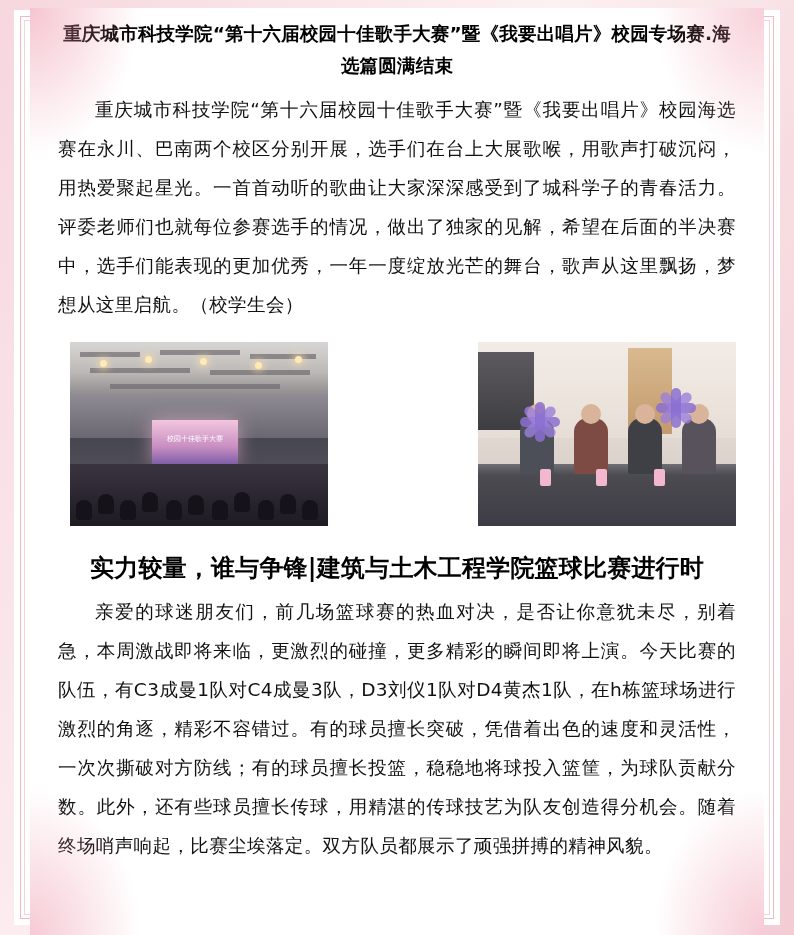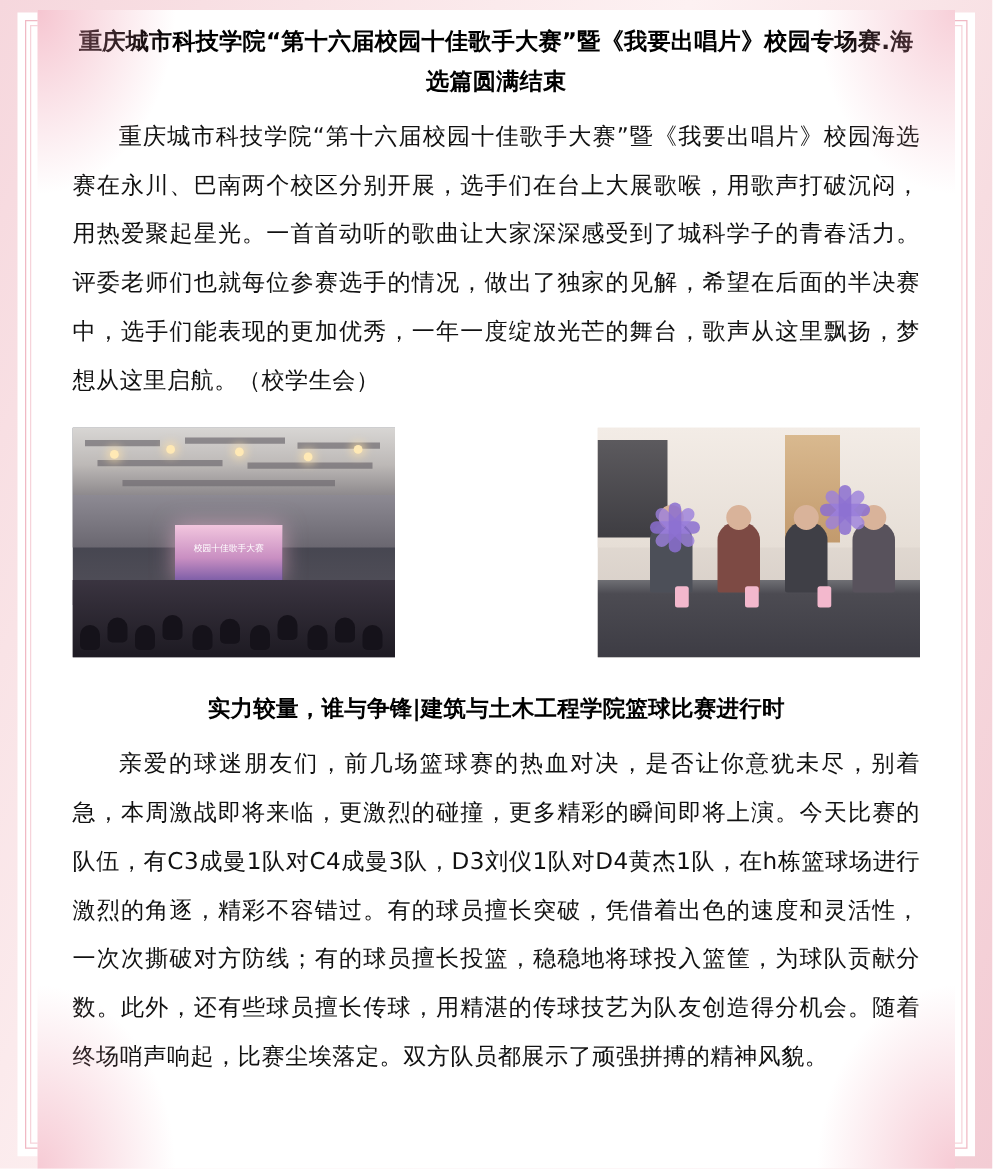--- a/index.html
+++ b/index.html
@@ -89,36 +89,36 @@
     font-weight: bold;
     font-size: 18.5px;
     line-height: 32px;
     text-align: center;
     color: #000000;
     letter-spacing: 0.2px;
     margin: 6px 0 0 0;
   }
   .headline.second {
     margin-top: 0;
-    font-size: 18px;
+    font-size: 24px;
   }
   .para {
     font-family: "DejaVu Sans", sans-serif;
     font-size: 18.5px;
     line-height: 39px;
     color: #111111;
     text-align: justify;
     text-indent: 2em;
     margin: 8px 0 0 0;
     letter-spacing: 0.4px;
   }
   .figure-row {
     display: flex;
     gap: 10px;
-    margin: 18px 0 0 0;
+    margin: 18px 0 0 12px;
     justify-content: space-between;
     align-items: center;
   }
   .figure {
     width: 258px;
     height: 184px;
     overflow: hidden;
     position: relative;
     border: 0;
   }

